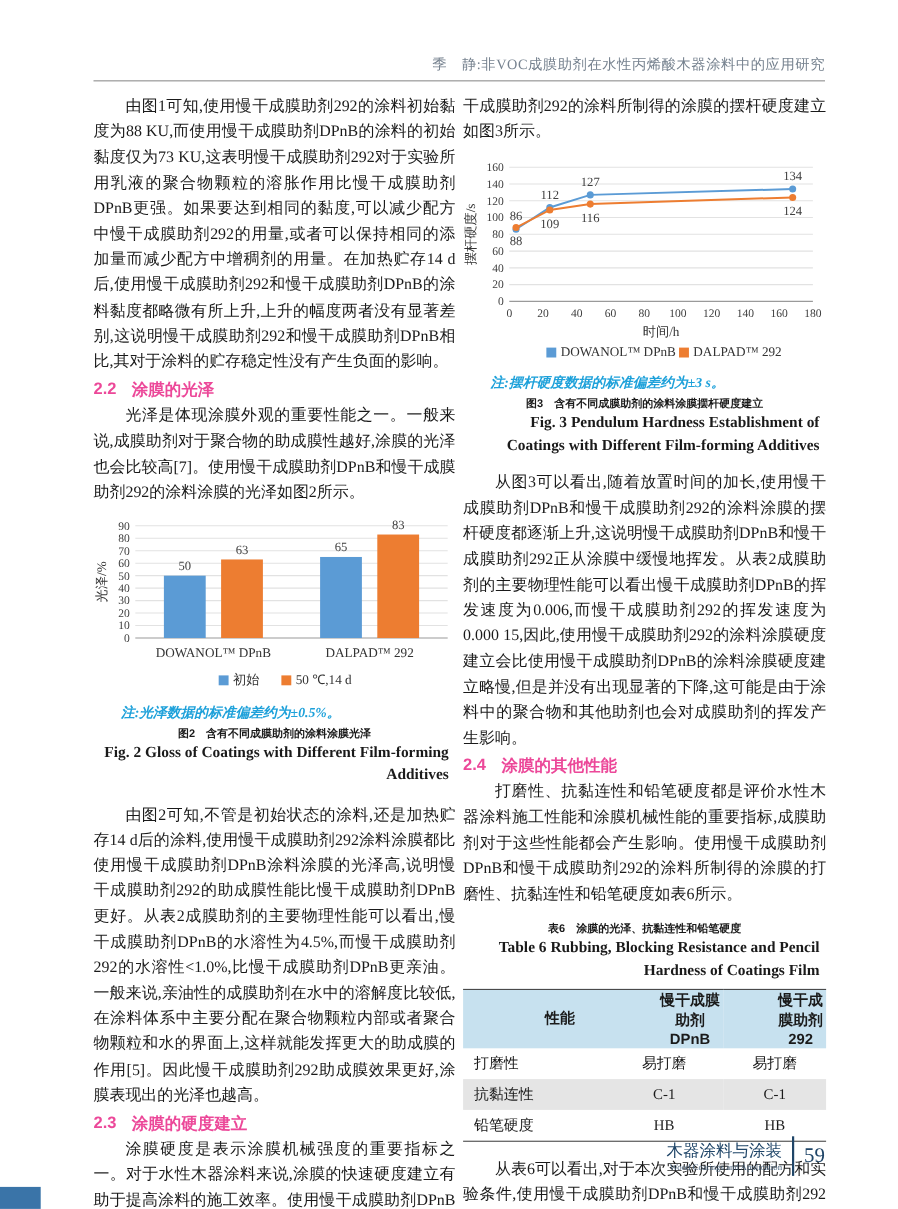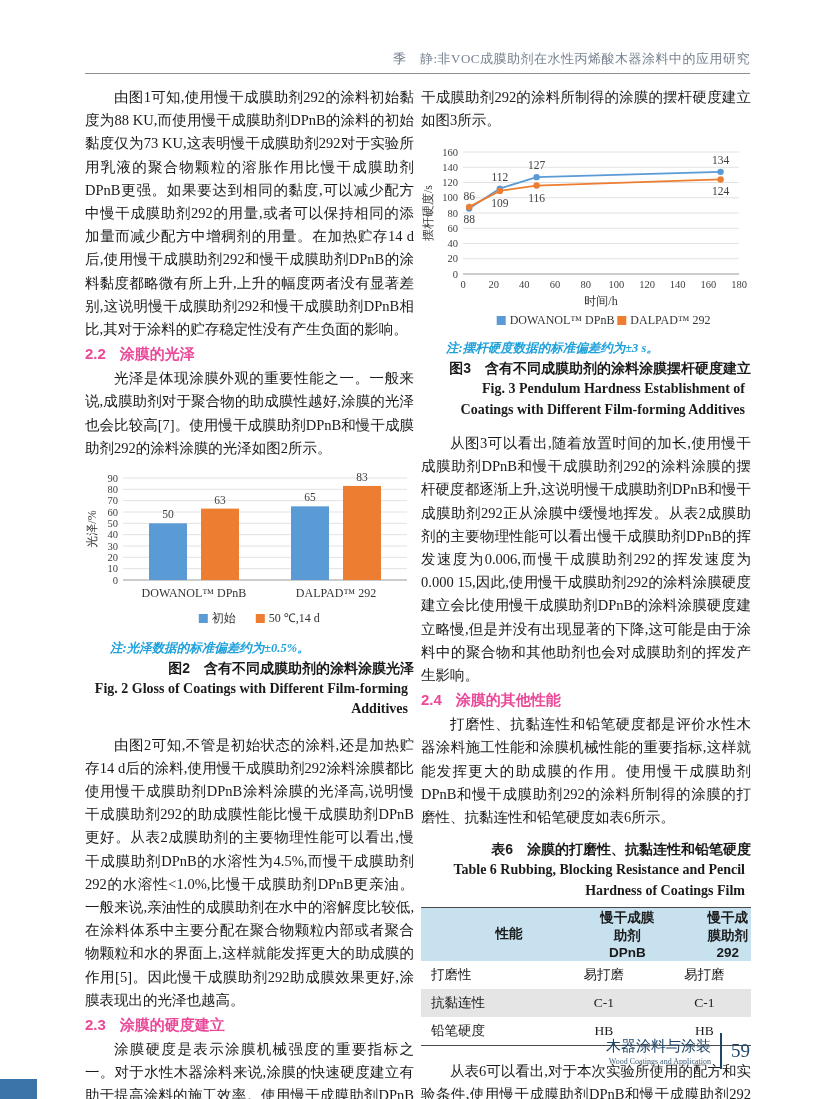--- a/index.html
+++ b/index.html
@@ -14,22 +14,22 @@
   .head-rule{position:absolute;left:85px;right:66px;top:73px;border-top:1.5px solid #8e8e8e;}
   .col{position:absolute;top:86px;}
   .col-left{left:85px;width:329px;}
   .col-right{left:421px;width:330px;}
   p.body{font-size:14.5px;line-height:23.2px;text-align:justify;margin:0;text-indent:2em;}
   p.body.noindent{text-indent:0;}
   .sec{display:flex;align-items:flex-start;font-family:"Liberation Sans",sans-serif;
     font-weight:bold;font-size:15px;color:#ec4899;margin:4px 0 3px 0;}
   .sec .num{margin-right:14px;}
   .note{color:#1ea1da;font-size:12.5px;font-style:italic;margin:4px 0 3px 2em;font-weight:bold;}
-  .cap-cn{font-family:"Liberation Sans",sans-serif;font-weight:bold;font-size:14px;
-    text-align:right;margin:3px 0 1px;}
+  .cap-cn{font-family:"Liberation Sans",sans-serif;font-weight:bold;font-size:10px;
+    text-align:center;margin:3px 23px 1px;}
   .cap-en{font-family:"Liberation Serif",serif;font-weight:bold;font-size:14px;
     text-align:right;margin:0 6px 6px;line-height:1.45;}
   .chart{margin-top:6px;}
   .chart svg{display:block;margin:0 auto;}
   svg text.tick{font:10.5px "Liberation Serif",serif;fill:#404040;}
   svg text.catlabel{font:12px "Liberation Serif",serif;fill:#333;}
   svg text.dlabel{font:11.5px "Liberation Serif",serif;fill:#404040;}
   svg text.axlabel{font:12px "Liberation Serif",serif;fill:#333;}
   .tbl-wrap{margin-top:12px;}
   table.t6{width:100%;border-collapse:collapse;font-size:13.5px;
@@ -181,24 +181,24 @@
   <div class="cap-cn">图3　含有不同成膜助剂的涂料涂膜摆杆硬度建立</div>
   <div class="cap-en">Fig. 3  Pendulum Hardness Establishment of Coatings with Different Film-forming Additives</div>
 
   <p class="body" style="margin-top:12px;">从图3可以看出,随着放置时间的加长,使用慢干成膜助剂DPnB和慢干成膜助剂292的涂料涂膜的摆杆硬度都逐渐上升,这说明慢干成膜助剂DPnB和慢干成膜助剂292正从涂膜中缓慢地挥发。从表2成膜助剂的主要物理性能可以看出慢干成膜助剂DPnB的挥发速度为0.006,而慢干成膜助剂292的挥发速度为0.000 15,因此,使用慢干成膜助剂292的涂料涂膜硬度建立会比使用慢干成膜助剂DPnB的涂料涂膜硬度建立略慢,但是并没有出现显著的下降,这可能是由于涂料中的聚合物和其他助剂也会对成膜助剂的挥发产生影响。</p>
 
   <div class="sec">
     <span class="num">2.4</span>
     <span>涂膜的其他性能</span>
   </div>
 
-  <p class="body">打磨性、抗黏连性和铅笔硬度都是评价水性木器涂料施工性能和涂膜机械性能的重要指标,这样就能发挥更大的助成膜的作用。使用慢干成膜助剂DPnB和慢干成膜助剂292的涂料所制得的涂膜的打磨性、抗黏连性和铅笔硬度如表6所示。</p>
+  <p class="body">打磨性、抗黏连性和铅笔硬度都是评价水性木器涂料施工性能和涂膜机械性能的重要指标,成膜助剂对于这些性能都会产生影响。使用慢干成膜助剂DPnB和慢干成膜助剂292的涂料所制得的涂膜的打磨性、抗黏连性和铅笔硬度如表6所示。</p>
 
   <div class="tbl-wrap">
-    <div class="cap-cn">表6　涂膜的打磨性、抗黏连性和铅笔硬度</div>
+    <div class="cap-cn">表6　涂膜的光泽、抗黏连性和铅笔硬度</div>
     <div class="cap-en">Table 6  Rubbing, Blocking Resistance and Pencil Hardness of Coatings Film</div>
     <table class="t6">
       <thead>
         <tr>
           <th style="width:80px;">性能</th>
           <th>慢干成膜助剂DPnB</th>
           <th>慢干成膜助剂292</th>
         </tr>
       </thead>
       <tbody>

